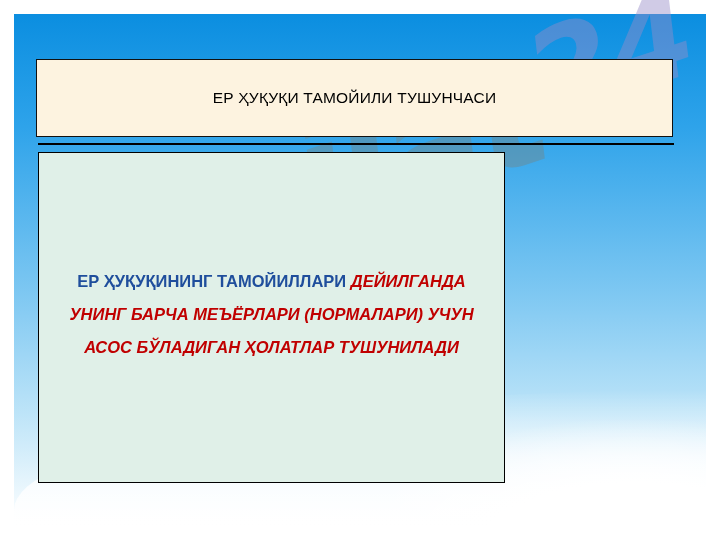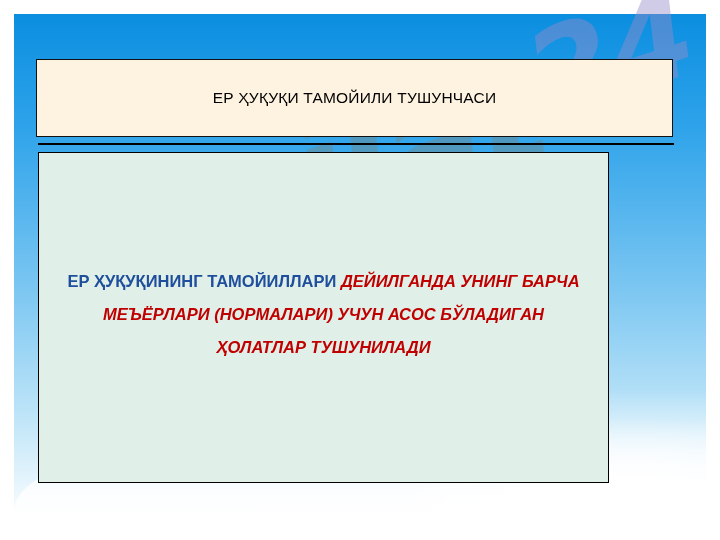--- a/index.html
+++ b/index.html
@@ -110,21 +110,21 @@
     top: 143px;
     width: 636px;
     height: 0;
     border-top: 2px solid #000000;
   }
   
   .body-box {
     position: absolute;
     left: 38px;
     top: 152px;
-    width: 571px;
+    width: 467px;
     height: 331px;
     background: #e0f0e8;
     border: 1.5px solid #000000;
     box-sizing: border-box;
     display: flex;
     align-items: center;
     justify-content: center;
   }
   .body-text {
     position: relative;

